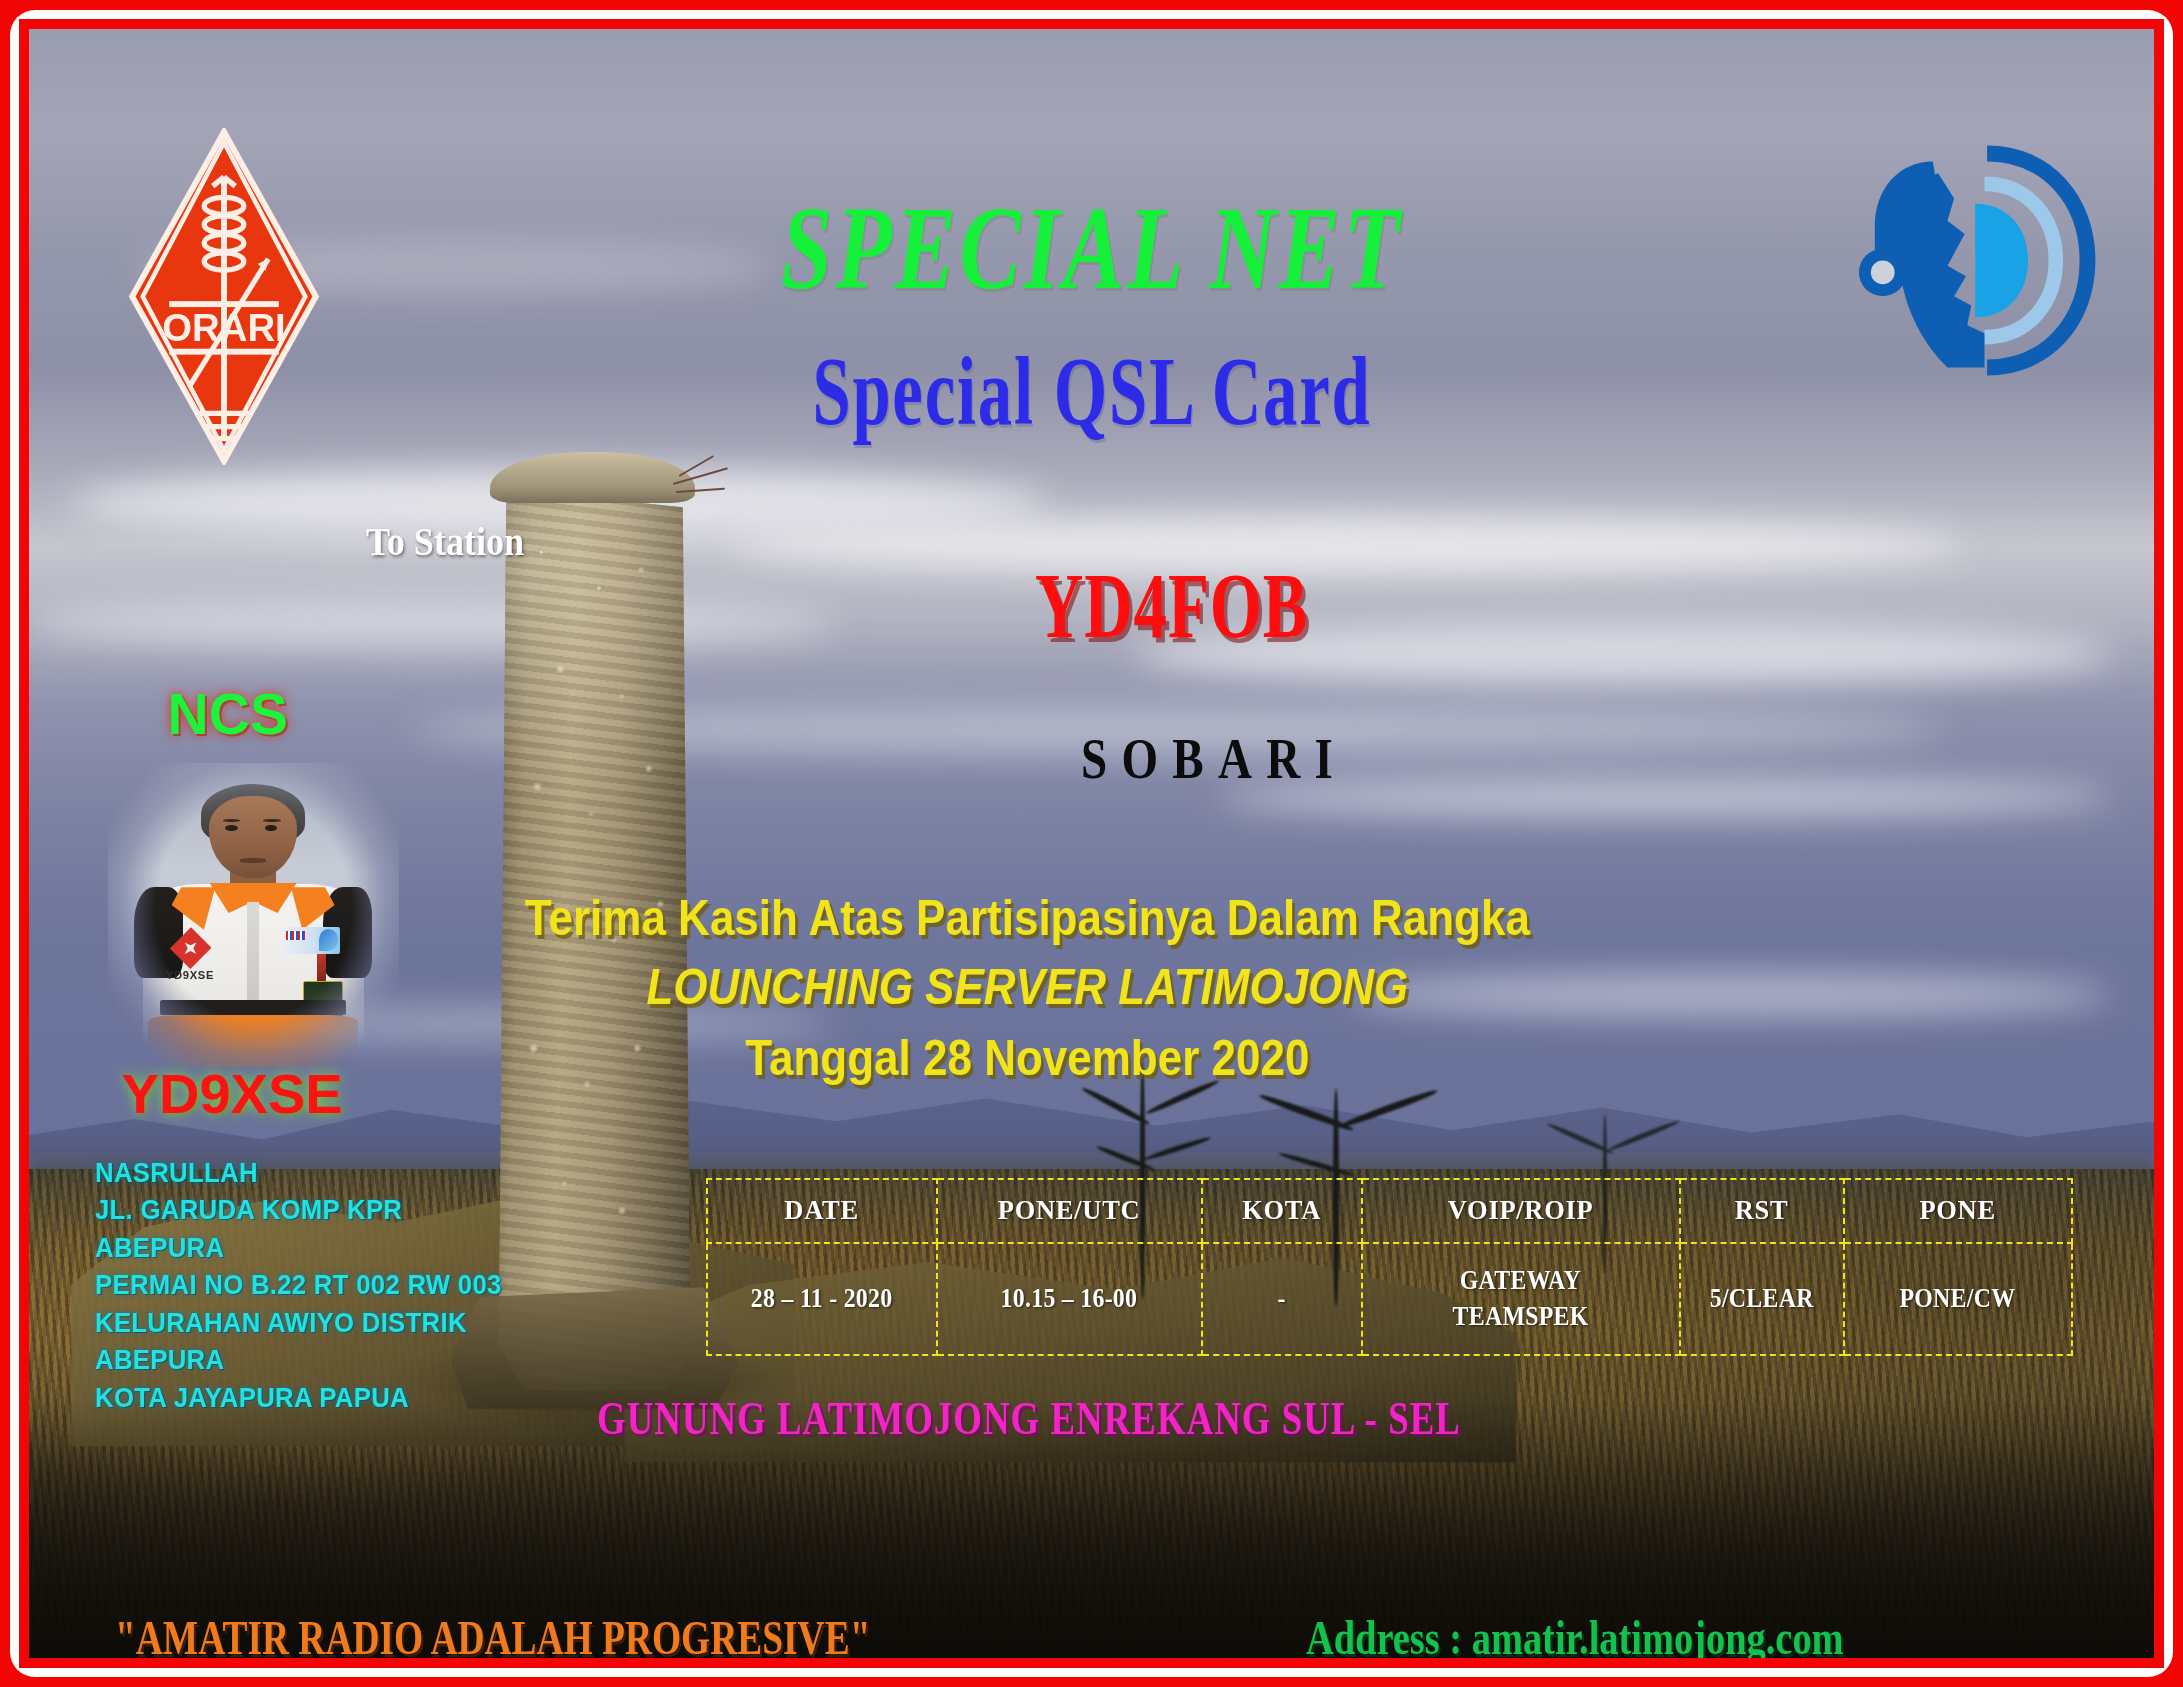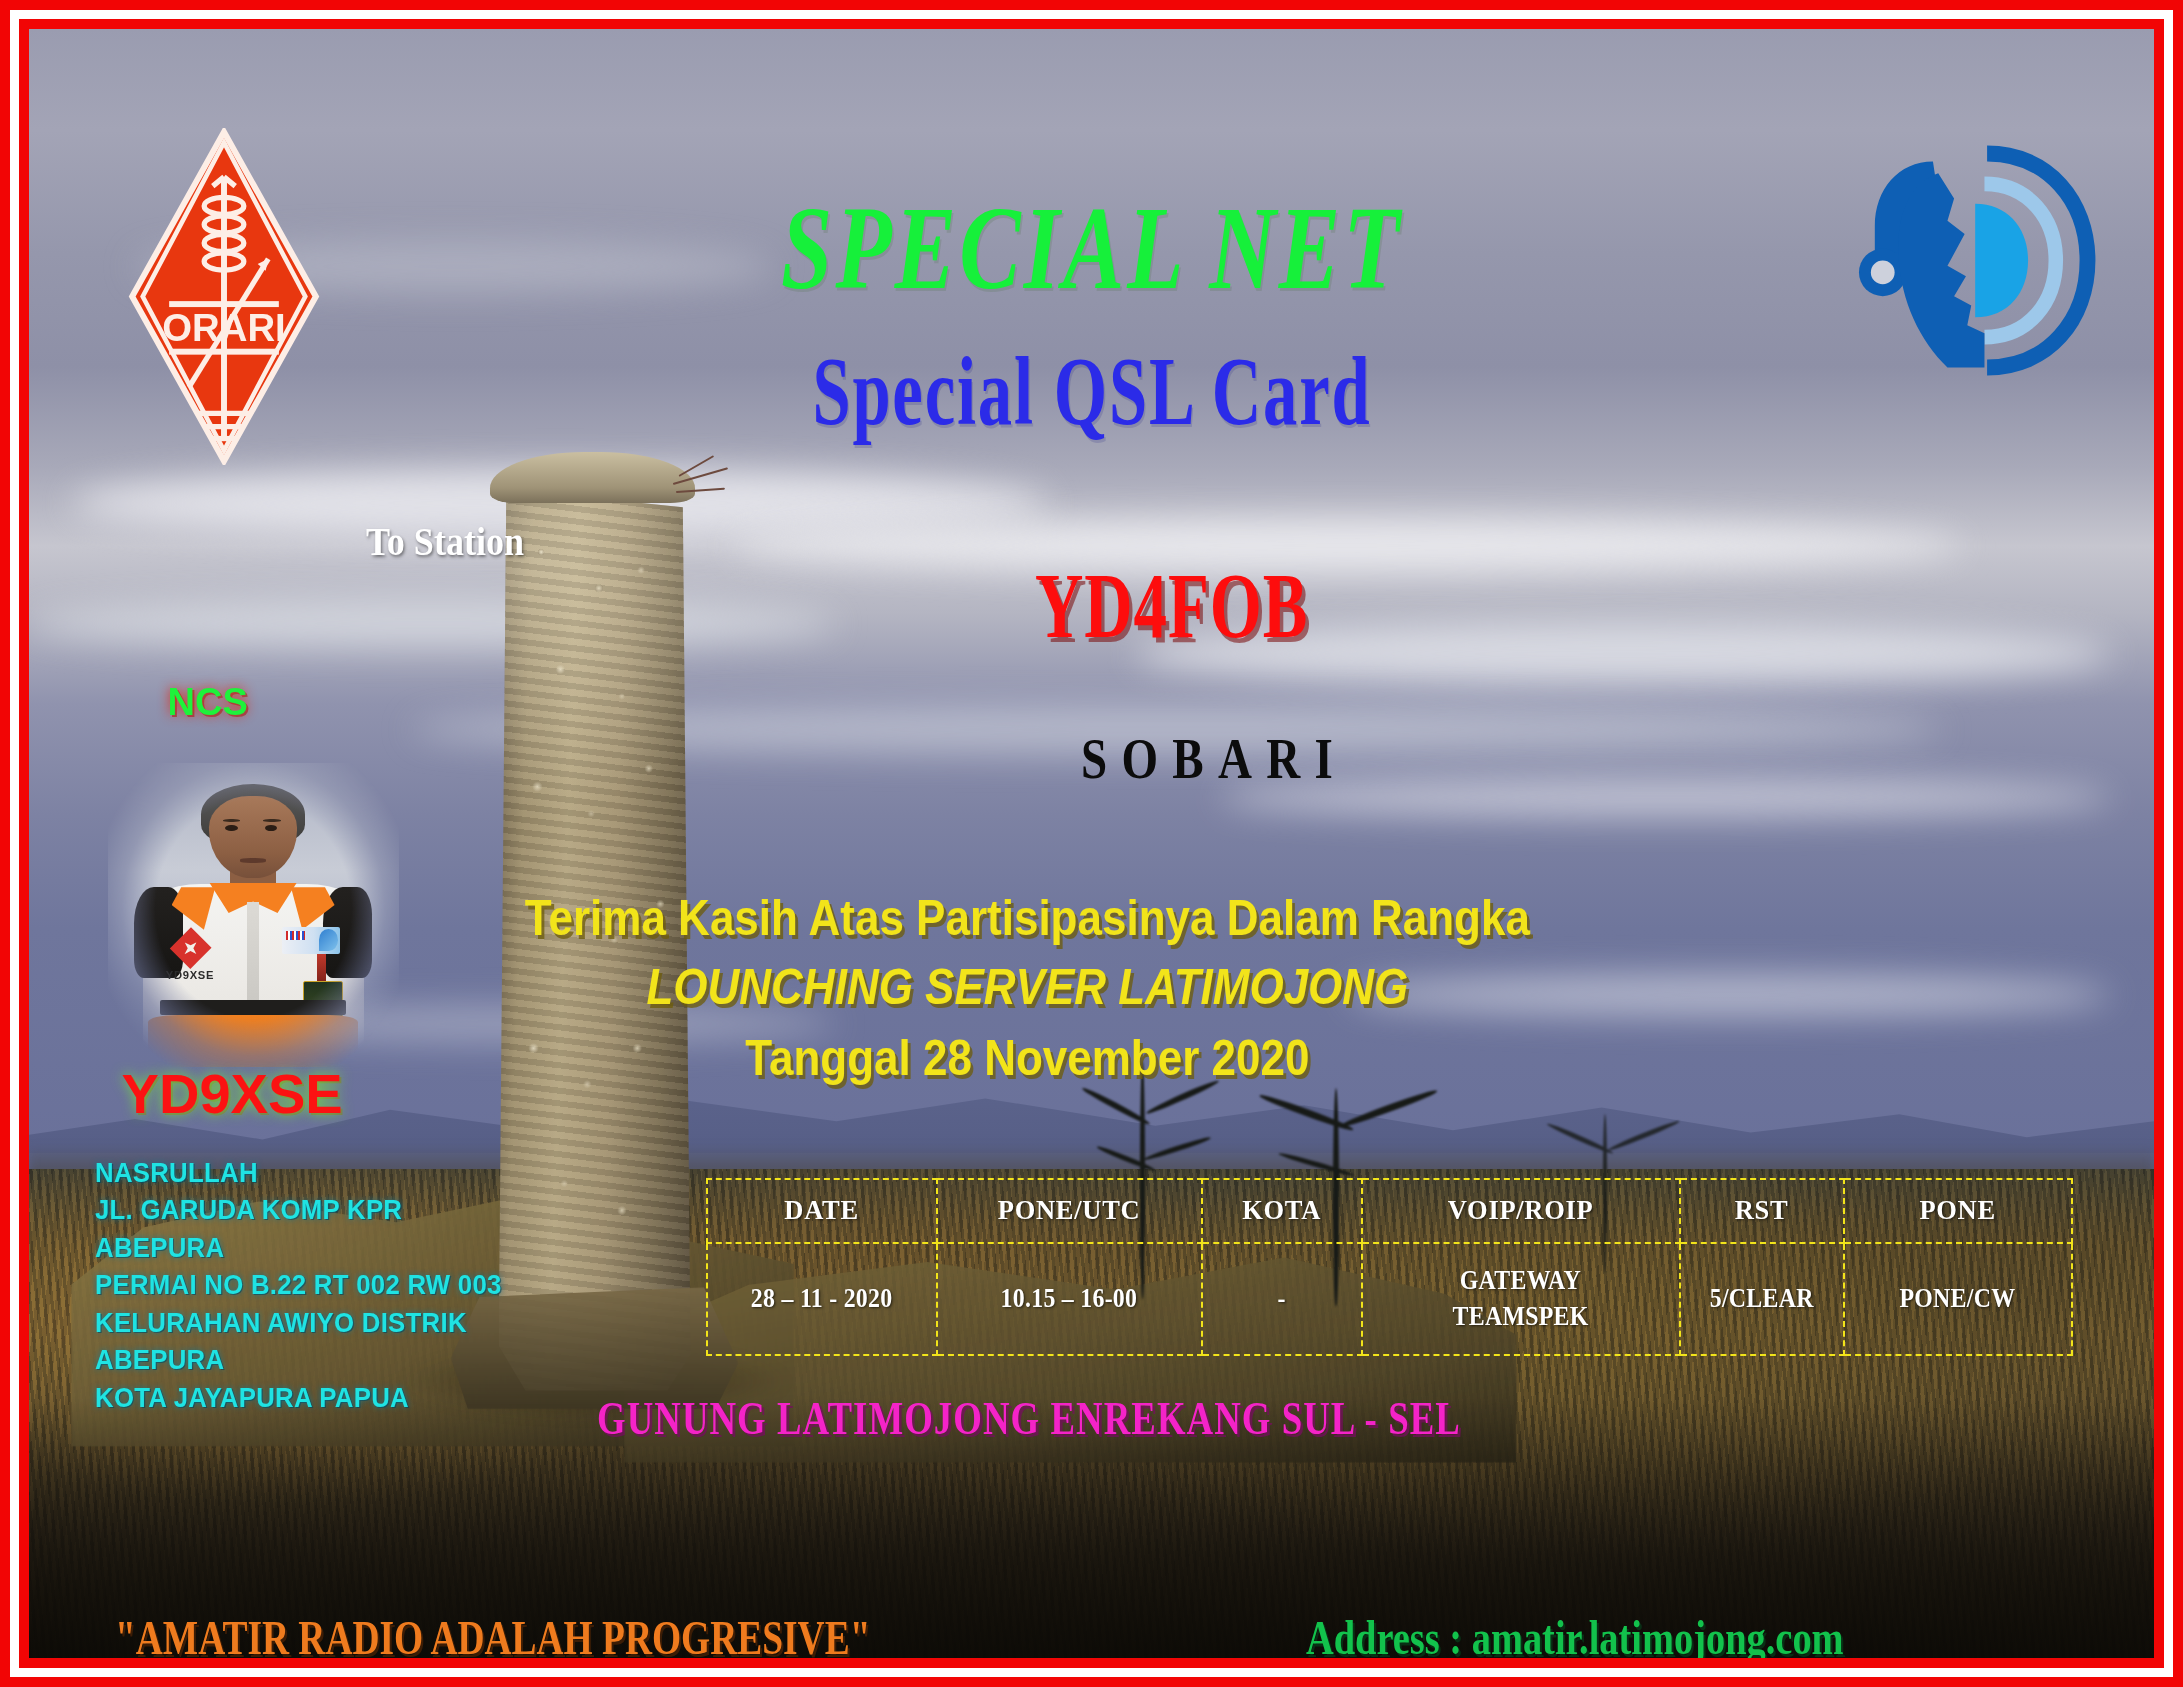--- a/index.html
+++ b/index.html
@@ -14,20 +14,21 @@
   
   #qsl-card{
     position:absolute; inset:0;
     background:#f20505;           
     padding:10px;
   }
   #frame-white{
     width:100%; height:100%;
     background:#ffffff;           
     padding:8.6px;
+    border-radius:25px;
   }
   #frame-inner-red{
     width:100%; height:100%;
     background:#f20505;           
     padding:10px;
   }
 
   
   #card-photo{
     position:relative;
@@ -238,21 +239,21 @@
     font-weight:700;
     text-shadow:3.3px 4px 0 rgba(110,92,10,.75);
   }
   #thanks-line1{ left:0; right:129px; top:860px; text-align:center; font-size:50px; transform:scaleX(.88); transform-origin:center top;}
   #thanks-line2{ left:0; right:129px; top:929px; text-align:center; font-size:50px; font-style:italic; transform:scaleX(.88); transform-origin:center top;}
   #thanks-line3{ left:0; right:129px; top:1000px; text-align:center; font-size:50px; transform:scaleX(.88); transform-origin:center top;}
 
   
   #ncs-label{
     left:139px; top:652px;
-    font-size:38px; font-weight:700; color:#1ef23b;
+    font-size:57px; font-weight:700; color:#1ef23b;
     font-family:"Liberation Sans", sans-serif;
     text-shadow:0 0 12px rgba(220,40,20,.95), 2px 2px 0 rgba(160,20,10,.55);
   }
   #ncs-callsign{
     left:93px; top:1032px;
     font-size:56px; font-weight:700; color:#fb1212;
     font-family:"Liberation Sans", sans-serif;
     text-shadow:0 0 13.2px rgba(120,230,60,.9), 2px 2px 0 rgba(140,120,10,.5);
   }
   #ncs-photo{

